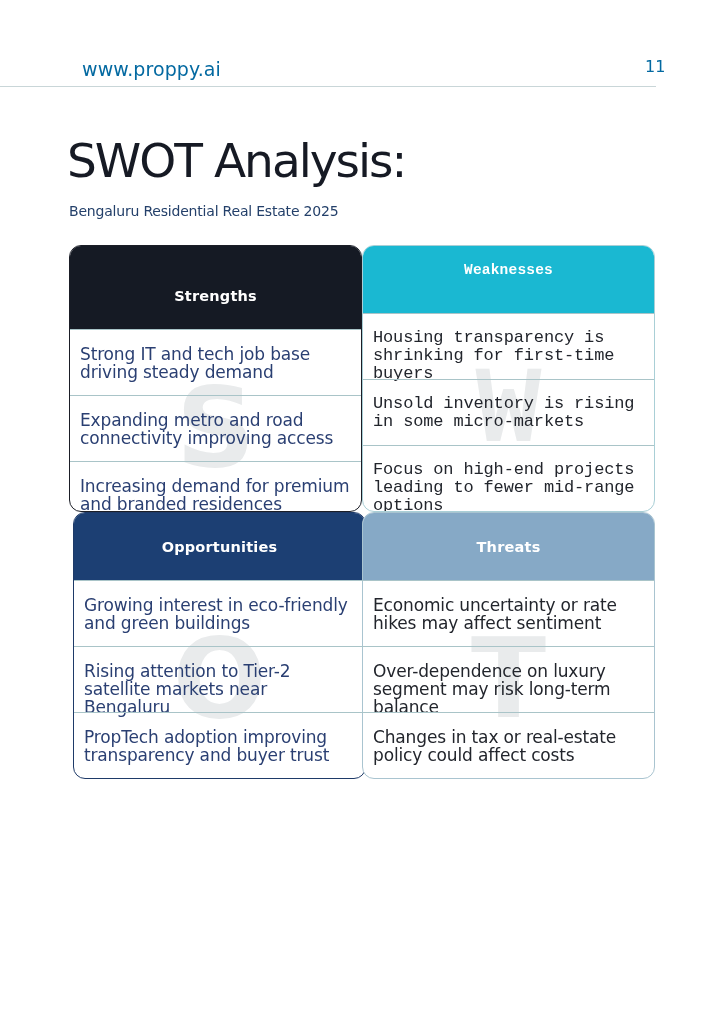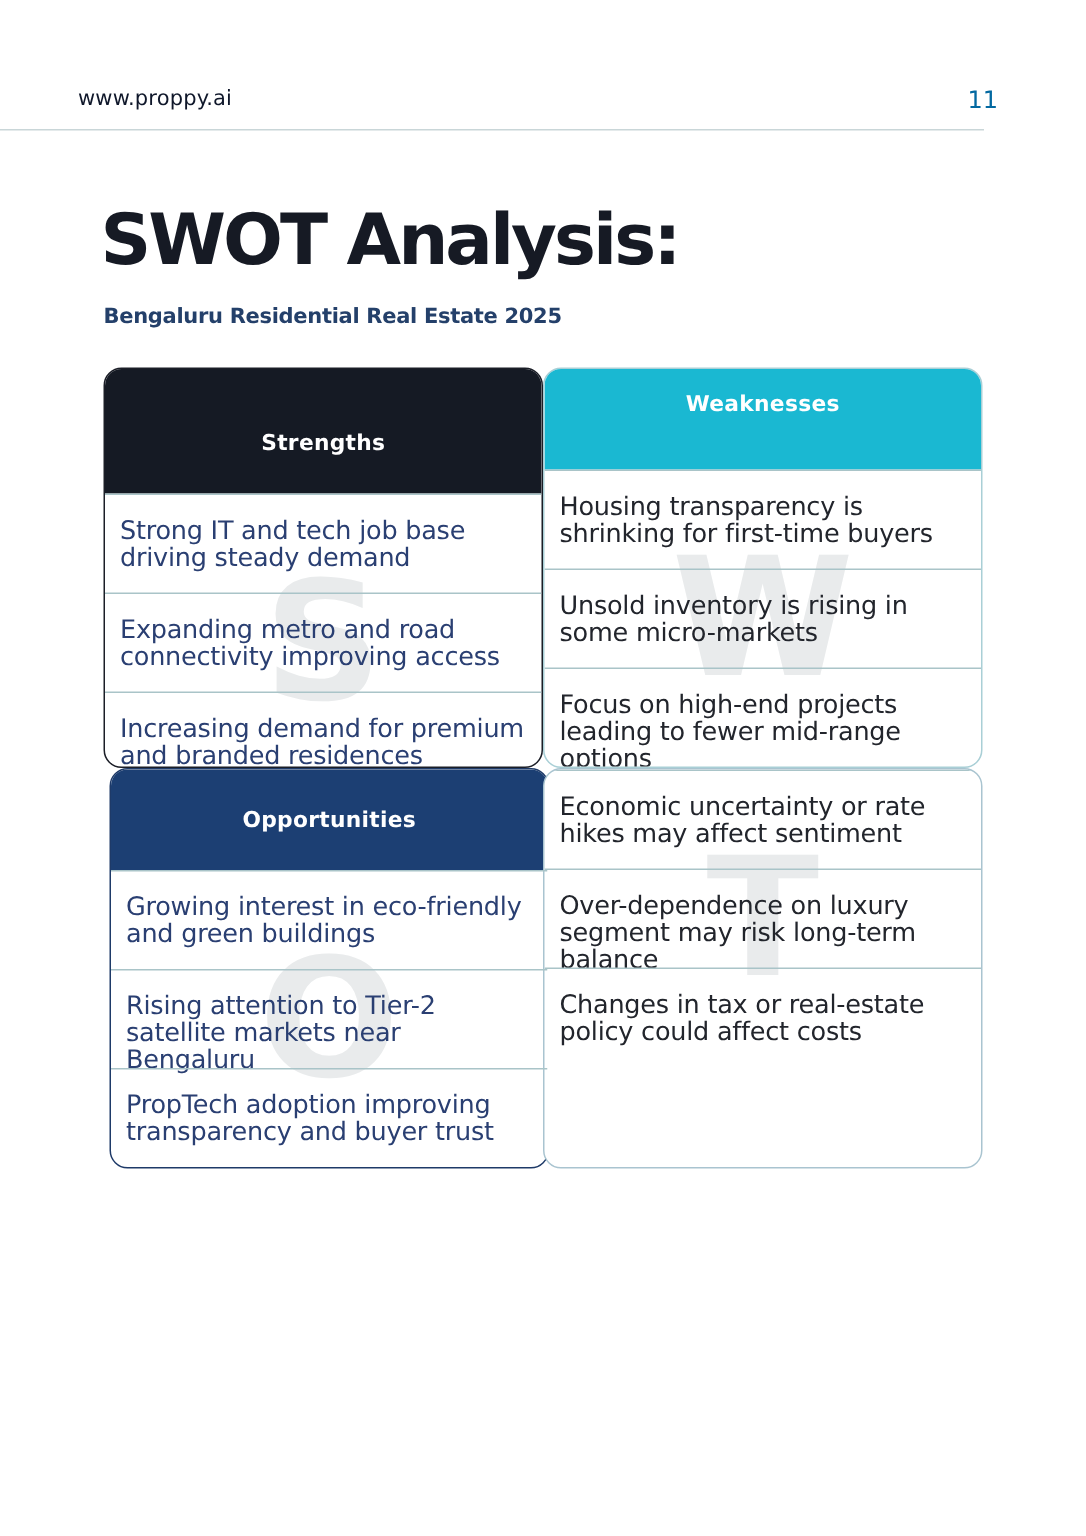--- a/index.html
+++ b/index.html
@@ -1,35 +1,35 @@
 <!DOCTYPE html>
 <html><head>
 <meta charset="utf-8">
 <style>
   html, body { margin: 0; padding: 0; }
   body {
     width: 724px; height: 1024px; background: #ffffff; position: relative;
     font-family: "DejaVu Sans", sans-serif; overflow: hidden;
   }
   .topbar-url {
-    position: absolute; left: 52px; top: 58px; font-size: 14px; color: #0f172a;
+    position: absolute; left: 82px; top: 58px; font-size: 19px; color: #0369a1;
     letter-spacing: 0.1px;
   }
   .topbar-page {
     position: absolute; left: 645px; top: 57px; font-size: 16px; color: #0369a1;
   }
   .topbar-line {
     position: absolute; left: 0; top: 86px; width: 656px; height: 1px; background: #c9d6d8;
   }
   .title {
-    position: absolute; left: 67px; top: 133px; font-size: 47px; font-weight: bold;
+    position: absolute; left: 67px; top: 133px; font-size: 47px; font-weight: normal;
     color: #161a24; letter-spacing: -2px; margin: 0;
   }
   .subtitle {
-    position: absolute; left: 69px; top: 203px; font-size: 14px; font-weight: bold;
+    position: absolute; left: 69px; top: 203px; font-size: 14px; font-weight: normal;
     color: #24406a; margin: 0; letter-spacing: -0.2px;
   }
   .grid {
     position: absolute; left: 69px; top: 245px; width: 587px;
   }
   .card {
     position: absolute; width: 293px; height: 267px; box-sizing: border-box;
     border-radius: 12px; overflow: hidden; background: #ffffff;
   }
   .card .head {
@@ -43,21 +43,21 @@
     position: relative; z-index: 1; letter-spacing: -0.15px;
   }
   .card .item:first-child { border-top: none; }
   .watermark {
     position: absolute; left: 0; right: 0; top: 44px; text-align: center;
     font-size: 110px; font-weight: bold; color: #e9ebec; z-index: 0; line-height: 1;
   }
   .card-s { left: 0; top: 0; border: 1.5px solid #1b1e27; }
   .card-s .head { background: #151a24; padding-top: 16px; }
   .card-s .item { color: #2a3f72; }
-  .card-w { left: 293px; top: 0; border: 1.5px solid #a9cfd6; }
+  .card-w { left: 293px; top: 0; border: 1.5px solid #a9cfd6; font-family: Liberation Mono, monospace; }
   .card-w .head { background: #1ab8d2; align-items: flex-start; padding-top: 16px; box-sizing: border-box; }
   .card-w .item { color: #22252c; }
   .card-o { left: 4px; top: 267px; border: 1.5px solid #1e3a68; }
   .card-o .head { background: #1c3f73; }
   .card-o .item { color: #2a3f72; }
   .card-t { left: 293px; top: 267px; border: 1.5px solid #a9c4d0; }
   .card-t .head { background: #86a9c6; }
   .card-t .item { color: #22252c; }
 </style>
 </head>
@@ -96,20 +96,21 @@
     <div class="head">Opportunities</div>
     <div class="items">
       <div class="watermark">O</div>
       <div class="item">Growing interest in eco-friendly and green buildings</div>
       <div class="item">Rising attention to Tier-2 satellite markets near Bengaluru</div>
       <div class="item">PropTech adoption improving transparency and buyer trust</div>
     </div>
   </div>
 
   <div class="card card-t">
+    <div class="head">Threats</div>
     <div class="items">
       <div class="watermark">T</div>
       <div class="item">Economic uncertainty or rate hikes may affect sentiment</div>
       <div class="item">Over-dependence on luxury segment may risk long-term balance</div>
       <div class="item">Changes in tax or real-estate policy could affect costs</div>
     </div>
   </div>
 
 </div>
 

